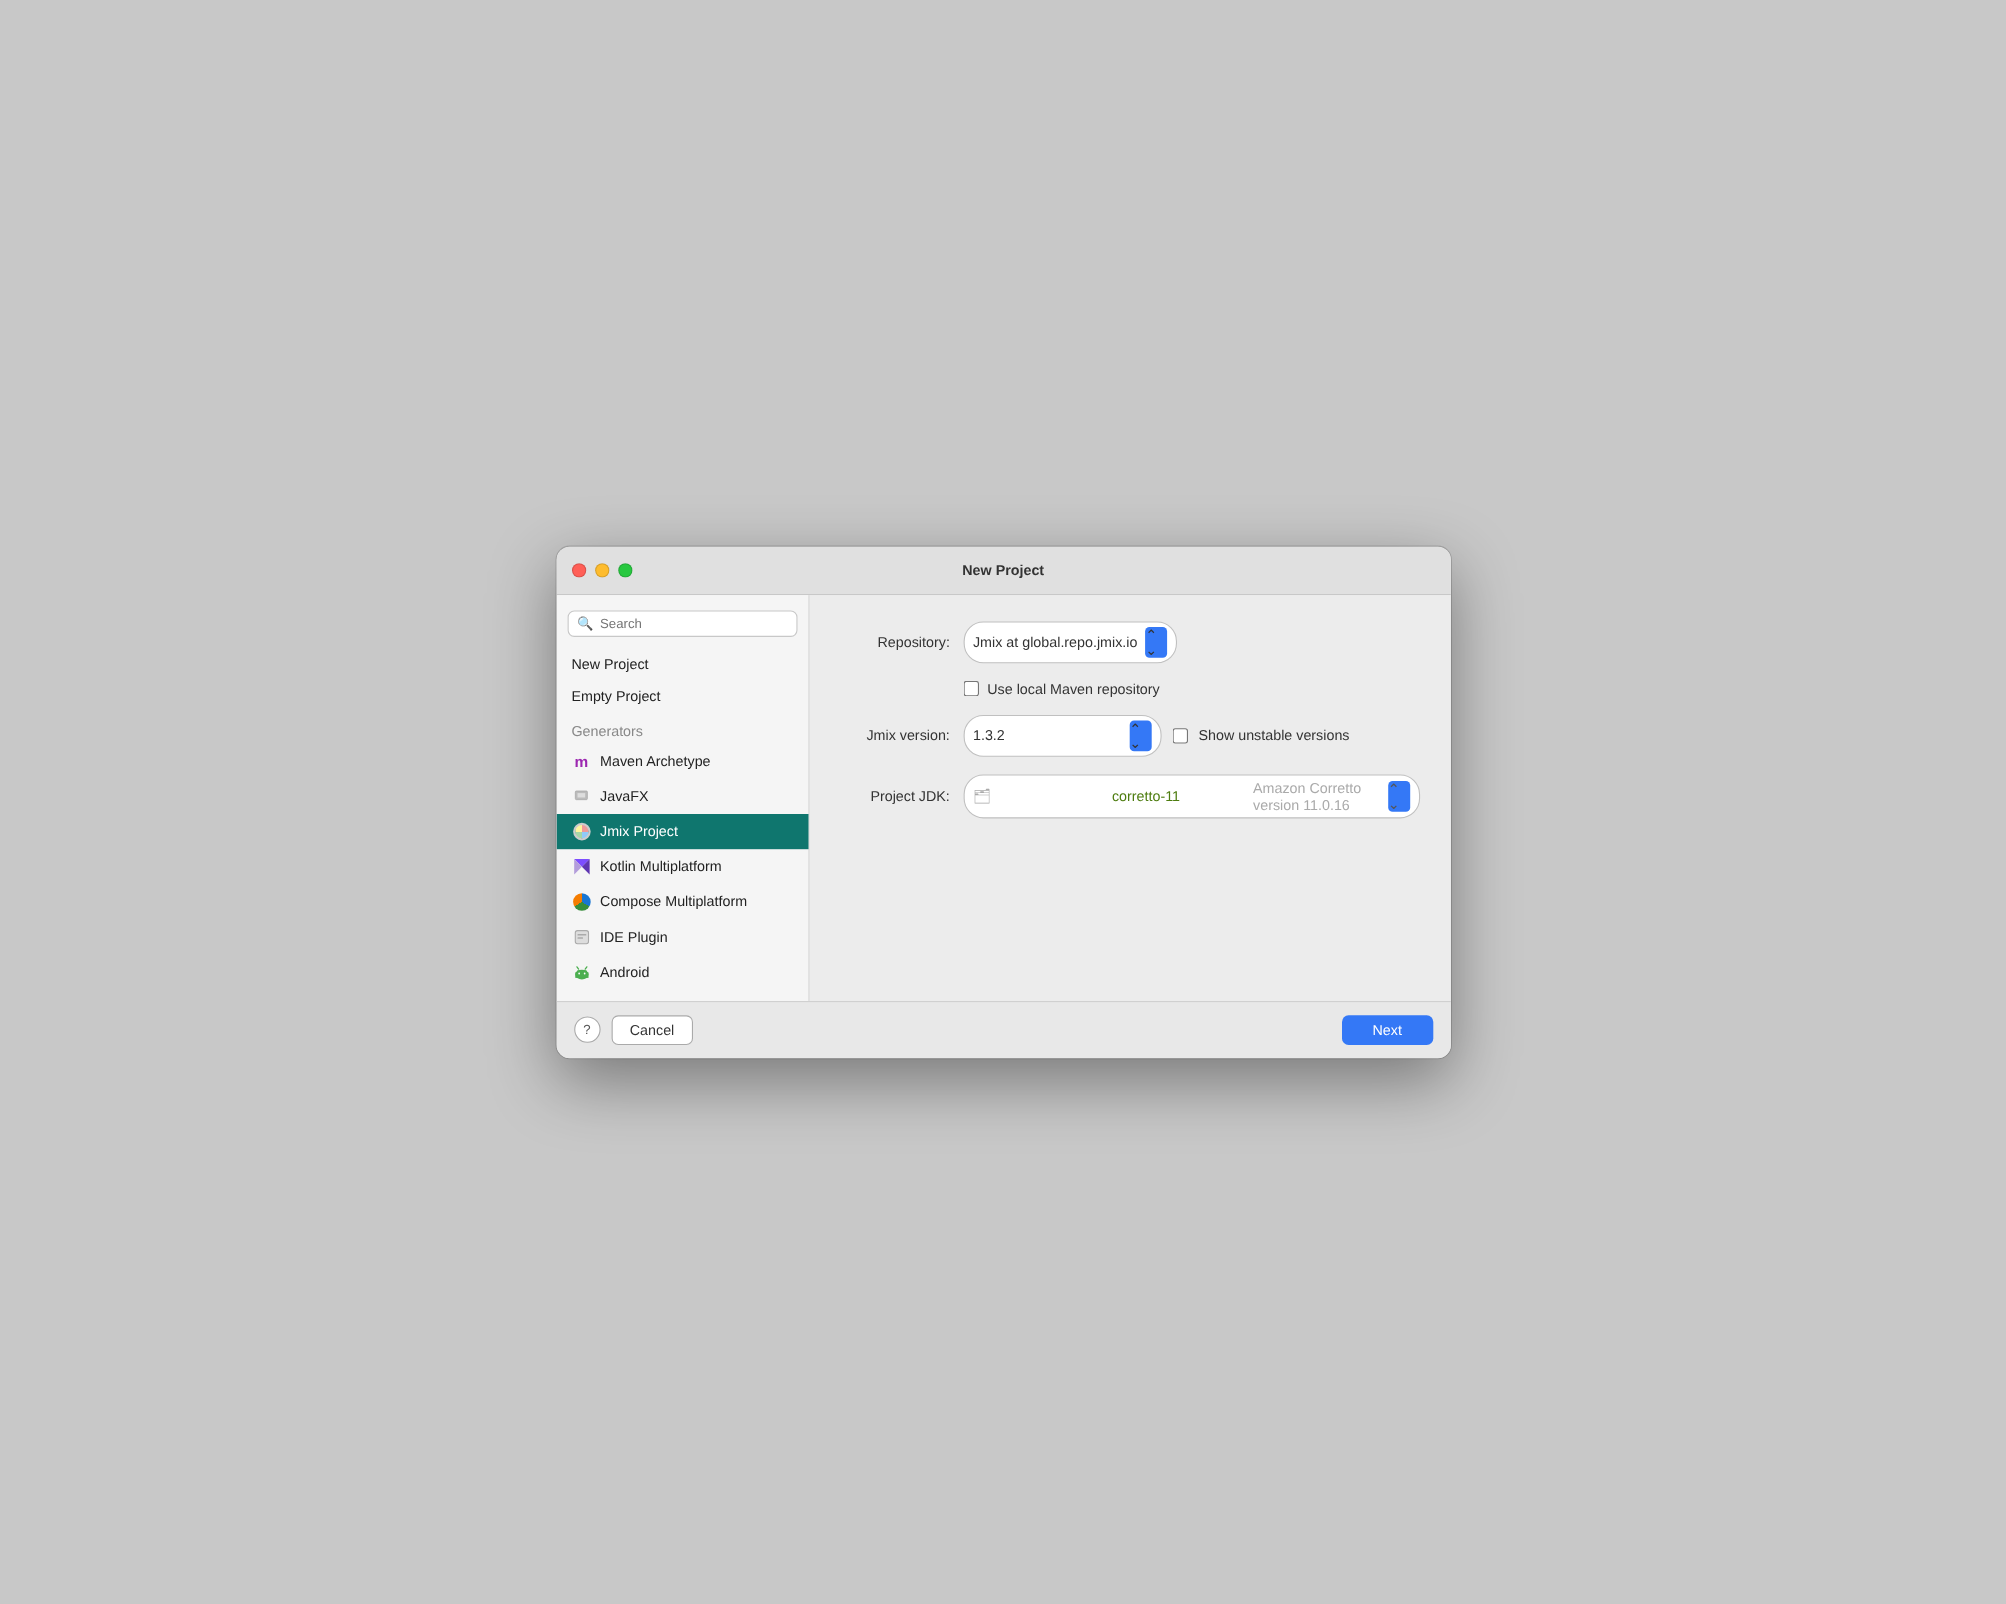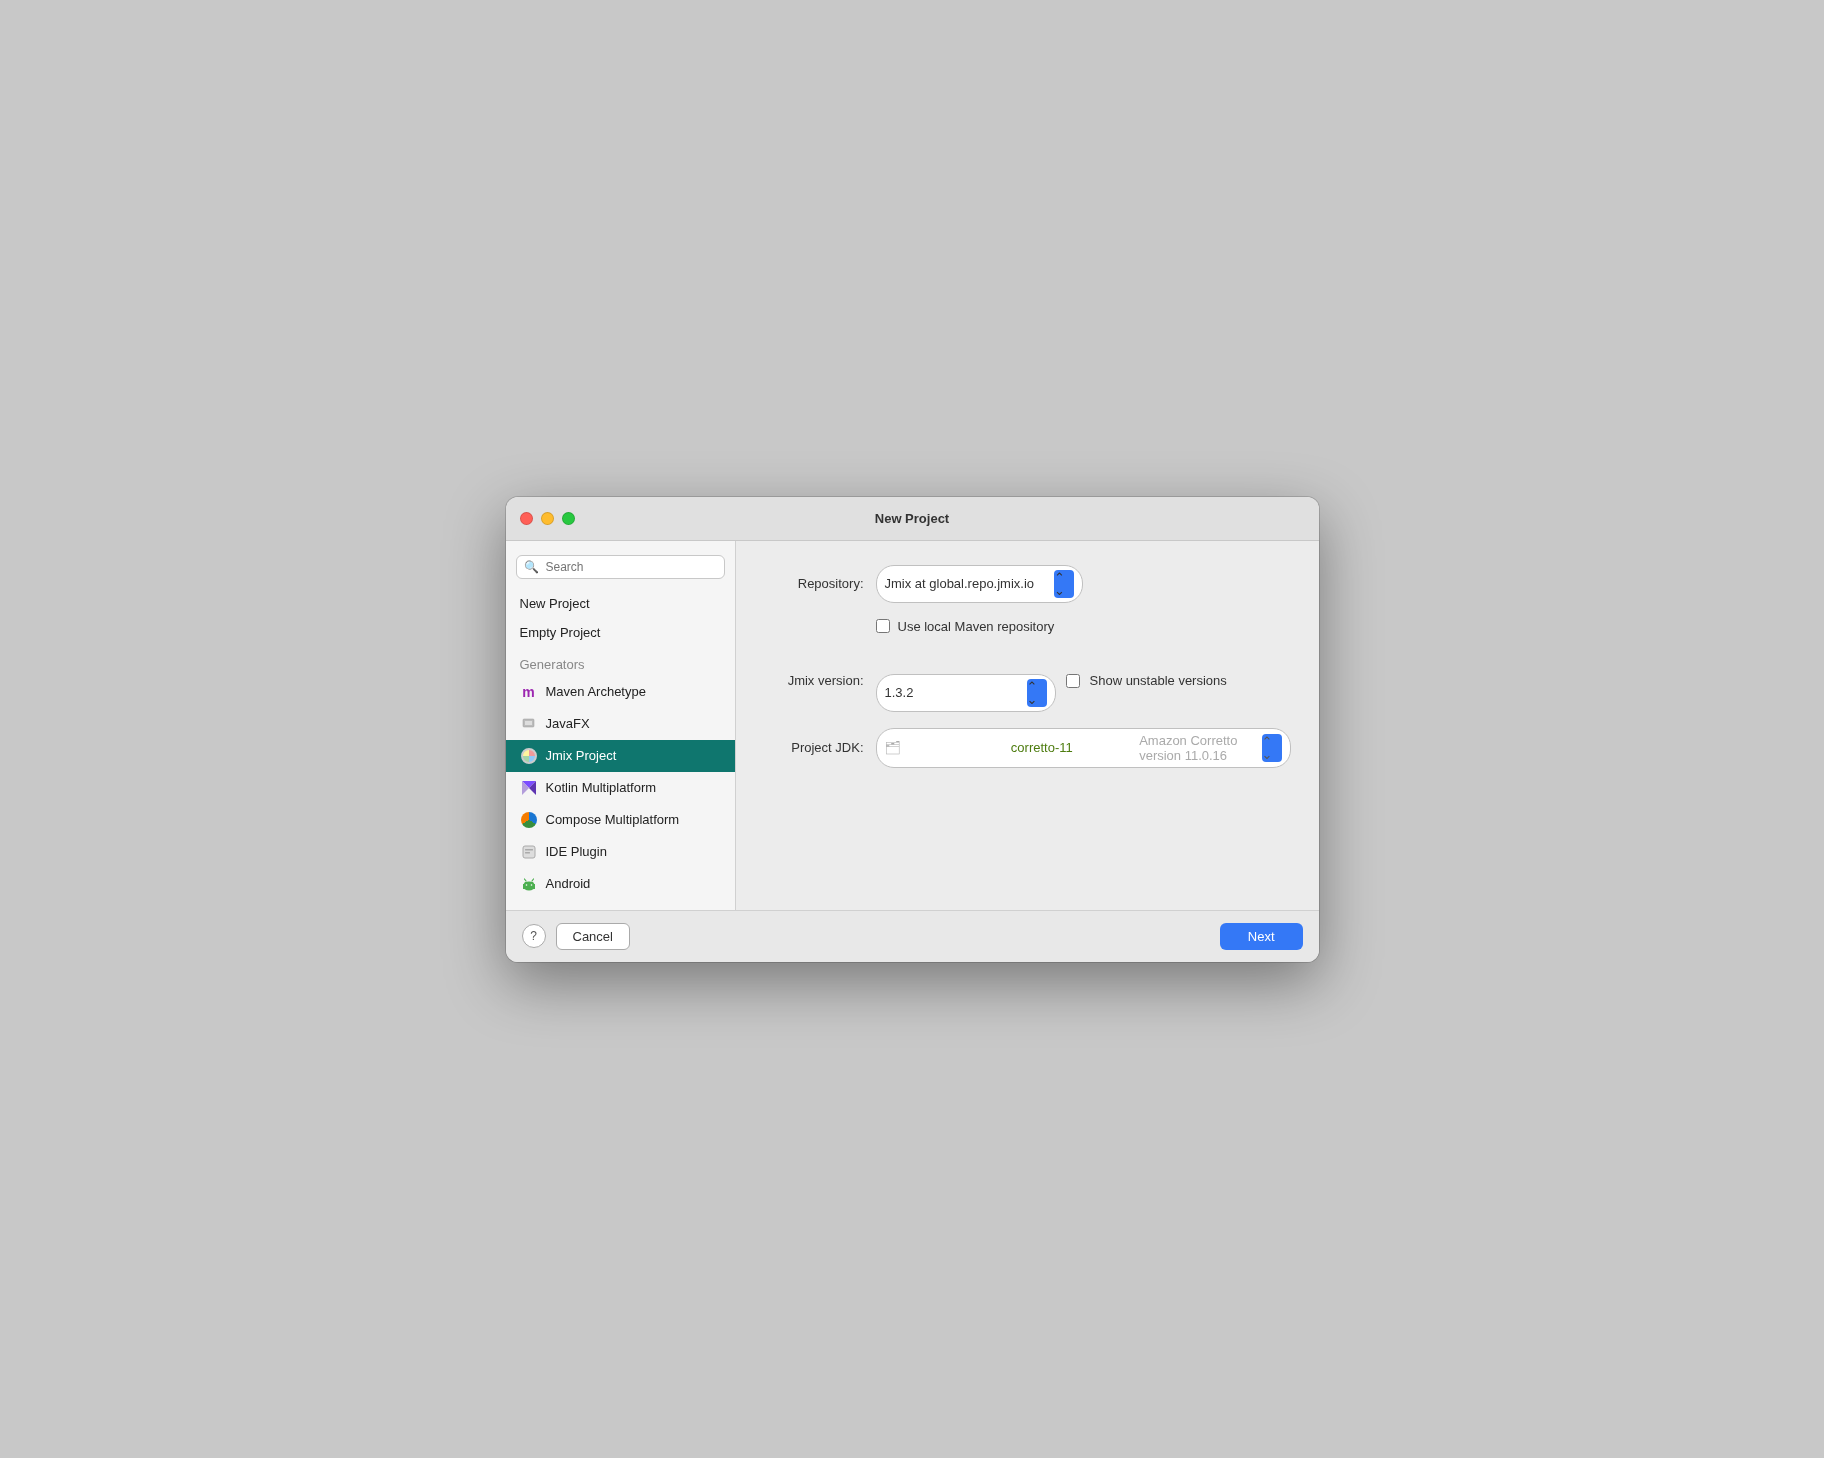--- a/index.html
+++ b/index.html
@@ -156,21 +156,21 @@
       gap: 10px;
       flex: 1;
     }
     .select-control {
       display: flex;
       align-items: center;
       background: white;
       border: 1px solid #c0c0c0;
       border-radius: 18px;
       padding: 4px 8px;
-      gap: 20px;
+      gap: 7px;
       min-width: 180px;
     }
     .select-control span {
       flex: 1;
       font-size: 13px;
       color: #333;
     }
     .spinner-btn {
       background: #3478f6;
       border: none;
@@ -200,21 +200,20 @@
       height: 14px;
       accent-color: #3478f6;
       cursor: pointer;
     }
     .checkbox-label {
       font-size: 13px;
       color: #333;
     }
     .version-select {
       width: 140px;
-      margin-top: 24px;
     }
     .jdk-select {
       flex: 1;
       max-width: 440px;
     }
     .jdk-select span {
       color: #555;
     }
     .footer {
       display: flex;

